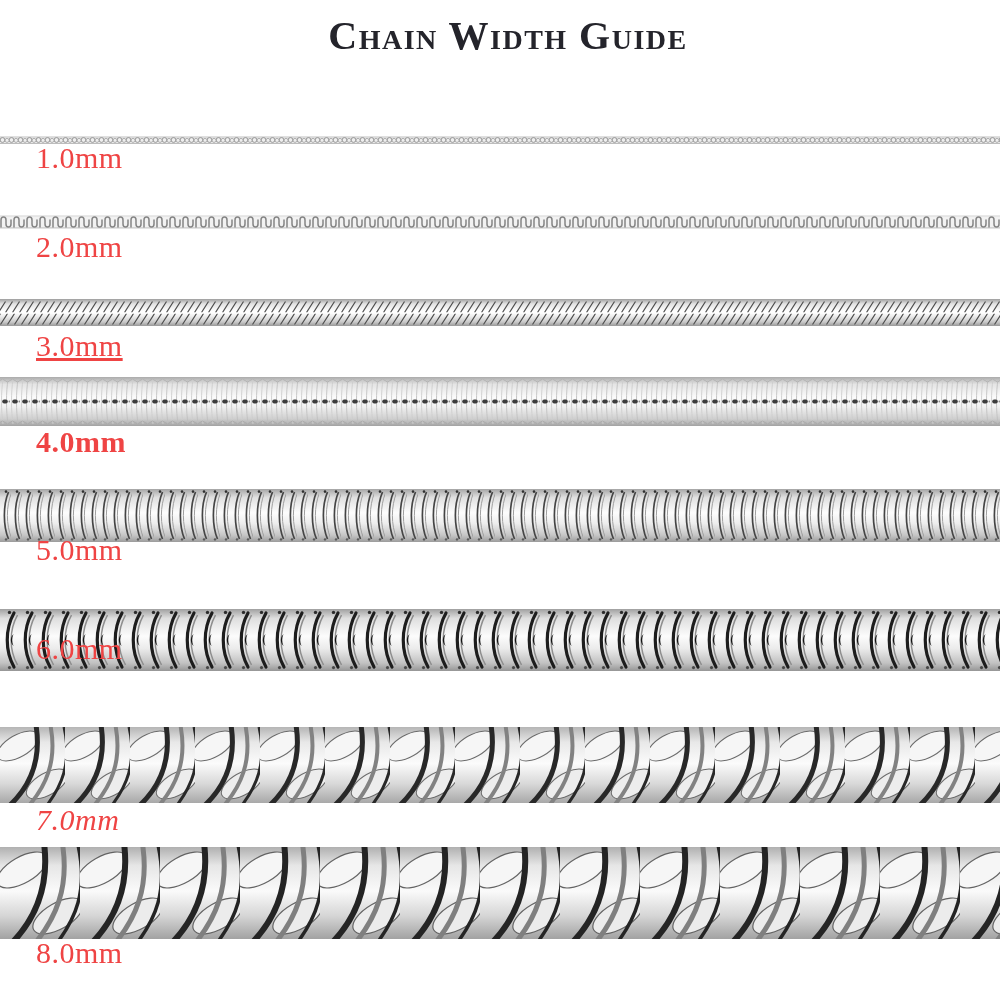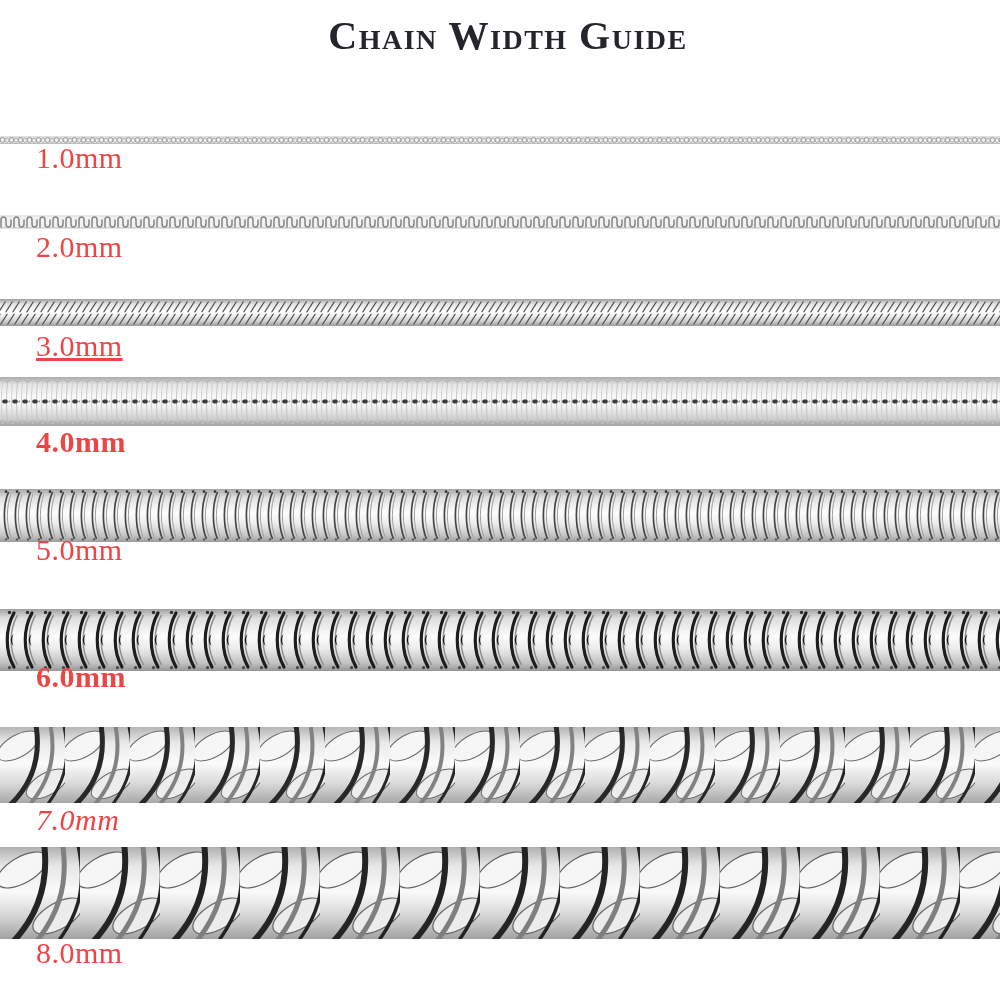--- a/index.html
+++ b/index.html
@@ -31,21 +31,21 @@
     left: 36px;
     font-size: 30px;
     letter-spacing: 0.5px;
     color: #ef4444;
   }
   .b1 { top: 134px; }  .l1 { top: 141px; }
   .b2 { top: 212px; }  .l2 { top: 230px; }
   .b3 { top: 299px; }  .l3 { top: 329px; text-decoration: underline; }
   .b4 { top: 377px; }  .l4 { top: 425px; font-weight: bold; }
   .b5 { top: 489px; }  .l5 { top: 527px; margin-top: 6px; }
-  .b6 { top: 609px; }  .l6 { top: 660px; font-weight: bold; }
+  .b6 { top: 609px; }  .l6 { top: 632px; }
   .b7 { top: 727px; }  .l7 { top: 803px; font-style: italic; }
   .b8 { top: 847px; }  .l8 { top: 936px; text-align: center; }
 </style>
 </head>
 <body>
 
 <div class="canvas">
 
   <div class="title">Chain Width Guide</div>
 

